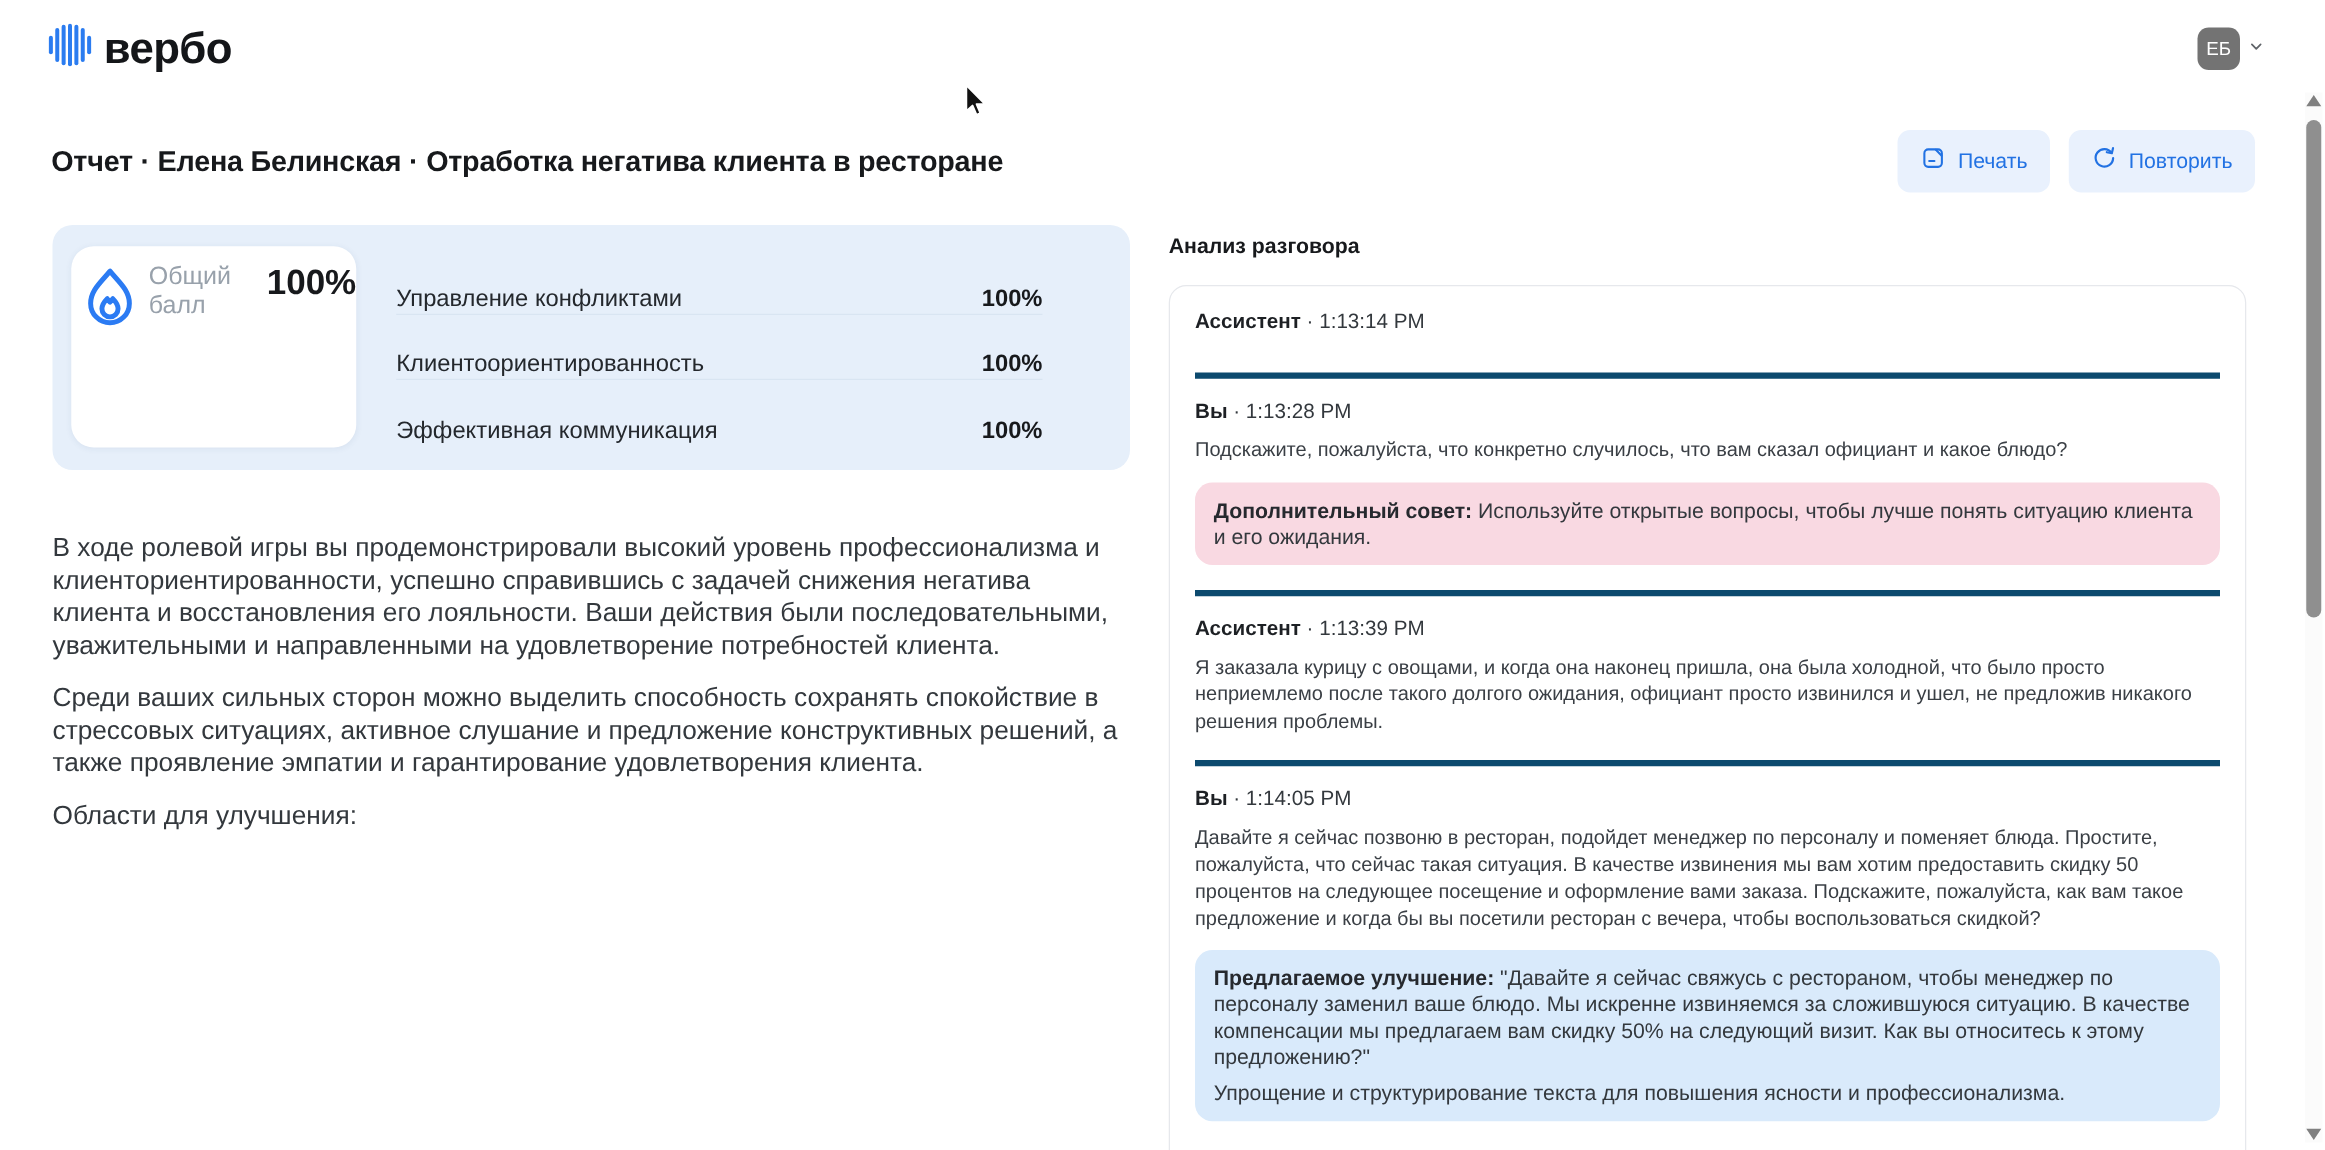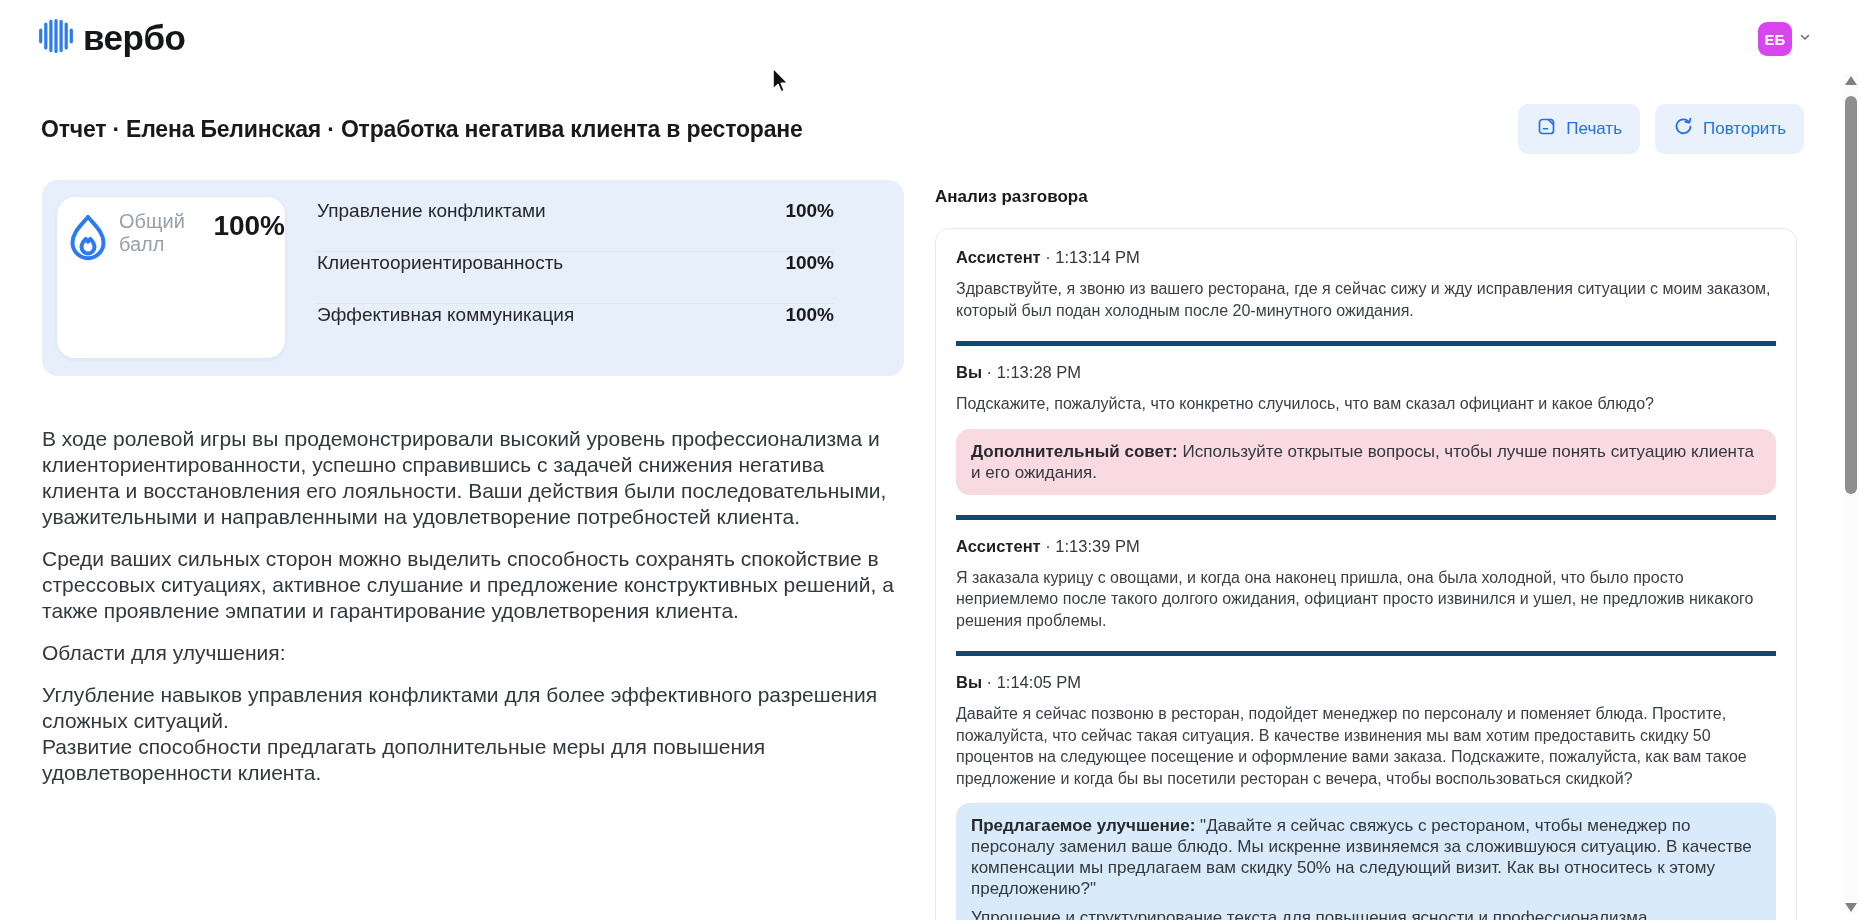--- a/index.html
+++ b/index.html
@@ -8,22 +8,22 @@
     font-family:"Liberation Sans","DejaVu Sans",sans-serif;
     background:#ffffff; color:#2f3337; position:relative;
   }
   .app { position:absolute; inset:0; overflow:hidden; }
 
   
   .hdr { position:absolute; top:0; left:0; right:0; height:70px; }
   .logo { position:absolute; left:36px; top:16px; display:flex; align-items:center; gap:7px; }
   .logo-text { font-size:35px; font-weight:700; color:#141619; letter-spacing:-0.5px; }
   .user { position:absolute; right:48px; top:22px; display:flex; align-items:center; gap:6px; cursor:default; }
-  .avatar { width:34px; height:34px; border-radius:9px; background:#d946ef; color:#fff;
-            font-size:15px; font-weight:700; display:flex; align-items:center; justify-content:center; }
+  .avatar { width:34px; height:34px; border-radius:9px; background:#737373; color:#fff;
+            font-size:15px; font-weight:400; display:flex; align-items:center; justify-content:center; }
 
   
   .title-row { position:absolute; left:41px; top:104px; width:1763px; display:flex;
                justify-content:space-between; align-items:center; }
   h1 { font-size:23px; font-weight:700; color:#17191c; letter-spacing:-0.2px; }
   .actions { display:flex; gap:15px; }
   .btn { display:flex; align-items:center; gap:9px; height:50px; padding:0 18px;
          background:#e9f1fd; color:#2272e3; border:none; border-radius:10px;
          font-family:inherit; font-size:17px; cursor:pointer; }
 
@@ -35,21 +35,21 @@
   
   .score-panel { height:196px; background:#e6effa; border-radius:16px; display:flex;
                  padding:17px 15px 18px 15px; gap:32px; }
   .score-card { width:228px; height:161px; background:#fff; border-radius:18px;
                 box-shadow:0 1px 5px rgba(40,70,110,.07);
                 display:flex; flex-direction:row; align-items:flex-start; padding-top:13px; }
   .score-card svg { margin-bottom:9px; }
   .score-label { font-size:20px; color:#98a1ab; margin-bottom:2px; }
   .score-value { font-size:28px; font-weight:700; color:#17191c; }
   .metrics { flex:1; margin-right:55px; align-self:center; }
-  .metric-row { height:52px; display:flex; justify-content:space-between; align-items:flex-start; }
+  .metric-row { height:52px; display:flex; justify-content:space-between; align-items:flex-end; }
   .metric-row:not(:last-child){ border-bottom:1px solid #d9e5f2; }
   .metric-label { font-size:19px; color:#24282d; }
   .metric-value { font-size:19px; font-weight:700; color:#17191c; }
 
   
   .summary { margin-top:50px; }
   .para { font-size:21px; line-height:26px; color:#33383d; margin-bottom:16px; white-space:pre-line; }
 
   
   .analysis-title { font-size:17px; font-weight:700; color:#17191c; margin-top:7px; }
@@ -161,31 +161,28 @@
   <div class="metric-row">
     <span class="metric-label">Эффективная коммуникация</span>
     <span class="metric-value">100%</span>
   </div>
 </div>
       </div>
       <div class="summary">
           <p class="para">В ходе ролевой игры вы продемонстрировали высокий уровень профессионализма и клиенториентированности, успешно справившись с задачей снижения негатива клиента и восстановления его лояльности. Ваши действия были последовательными, уважительными и направленными на удовлетворение потребностей клиента.</p>
           <p class="para">Среди ваших сильных сторон можно выделить способность сохранять спокойствие в стрессовых ситуациях, активное слушание и предложение конструктивных решений, а также проявление эмпатии и гарантирование удовлетворения клиента.</p>
           <p class="para">Области для улучшения:</p>
-          <p class="para">Углубление навыков управления конфликтами для более эффективного разрешения сложных ситуаций.
-Развитие способности предлагать дополнительные меры для повышения удовлетворенности клиента.</p>
         </div>
     </div>
 
     <div class="right-col">
       <div class="analysis-title">Анализ разговора</div>
       <div class="chat-card">
   <div class="message">
     <div class="msg-head"><span class="msg-sender">Ассистент</span><span> · </span><span>1:13:14 PM</span></div>
-    <div class="msg-text">Здравствуйте, я звоню из вашего ресторана, где я сейчас сижу и жду исправления ситуации с моим заказом, который был подан холодным после 20-минутного ожидания.</div>
     <div></div>
   </div>
 
   <div class="message">
     <div class="msg-head"><span class="msg-sender">Вы</span><span> · </span><span>1:13:28 PM</span></div>
     <div class="msg-text">Подскажите, пожалуйста, что конкретно случилось, что вам сказал официант и какое блюдо?</div>
     <div>
               <div class="note tip">
                 <p class="note-line"><strong>Дополнительный совет: </strong>Используйте открытые вопросы, чтобы лучше понять ситуацию клиента и его ожидания.</p>
               </div>

